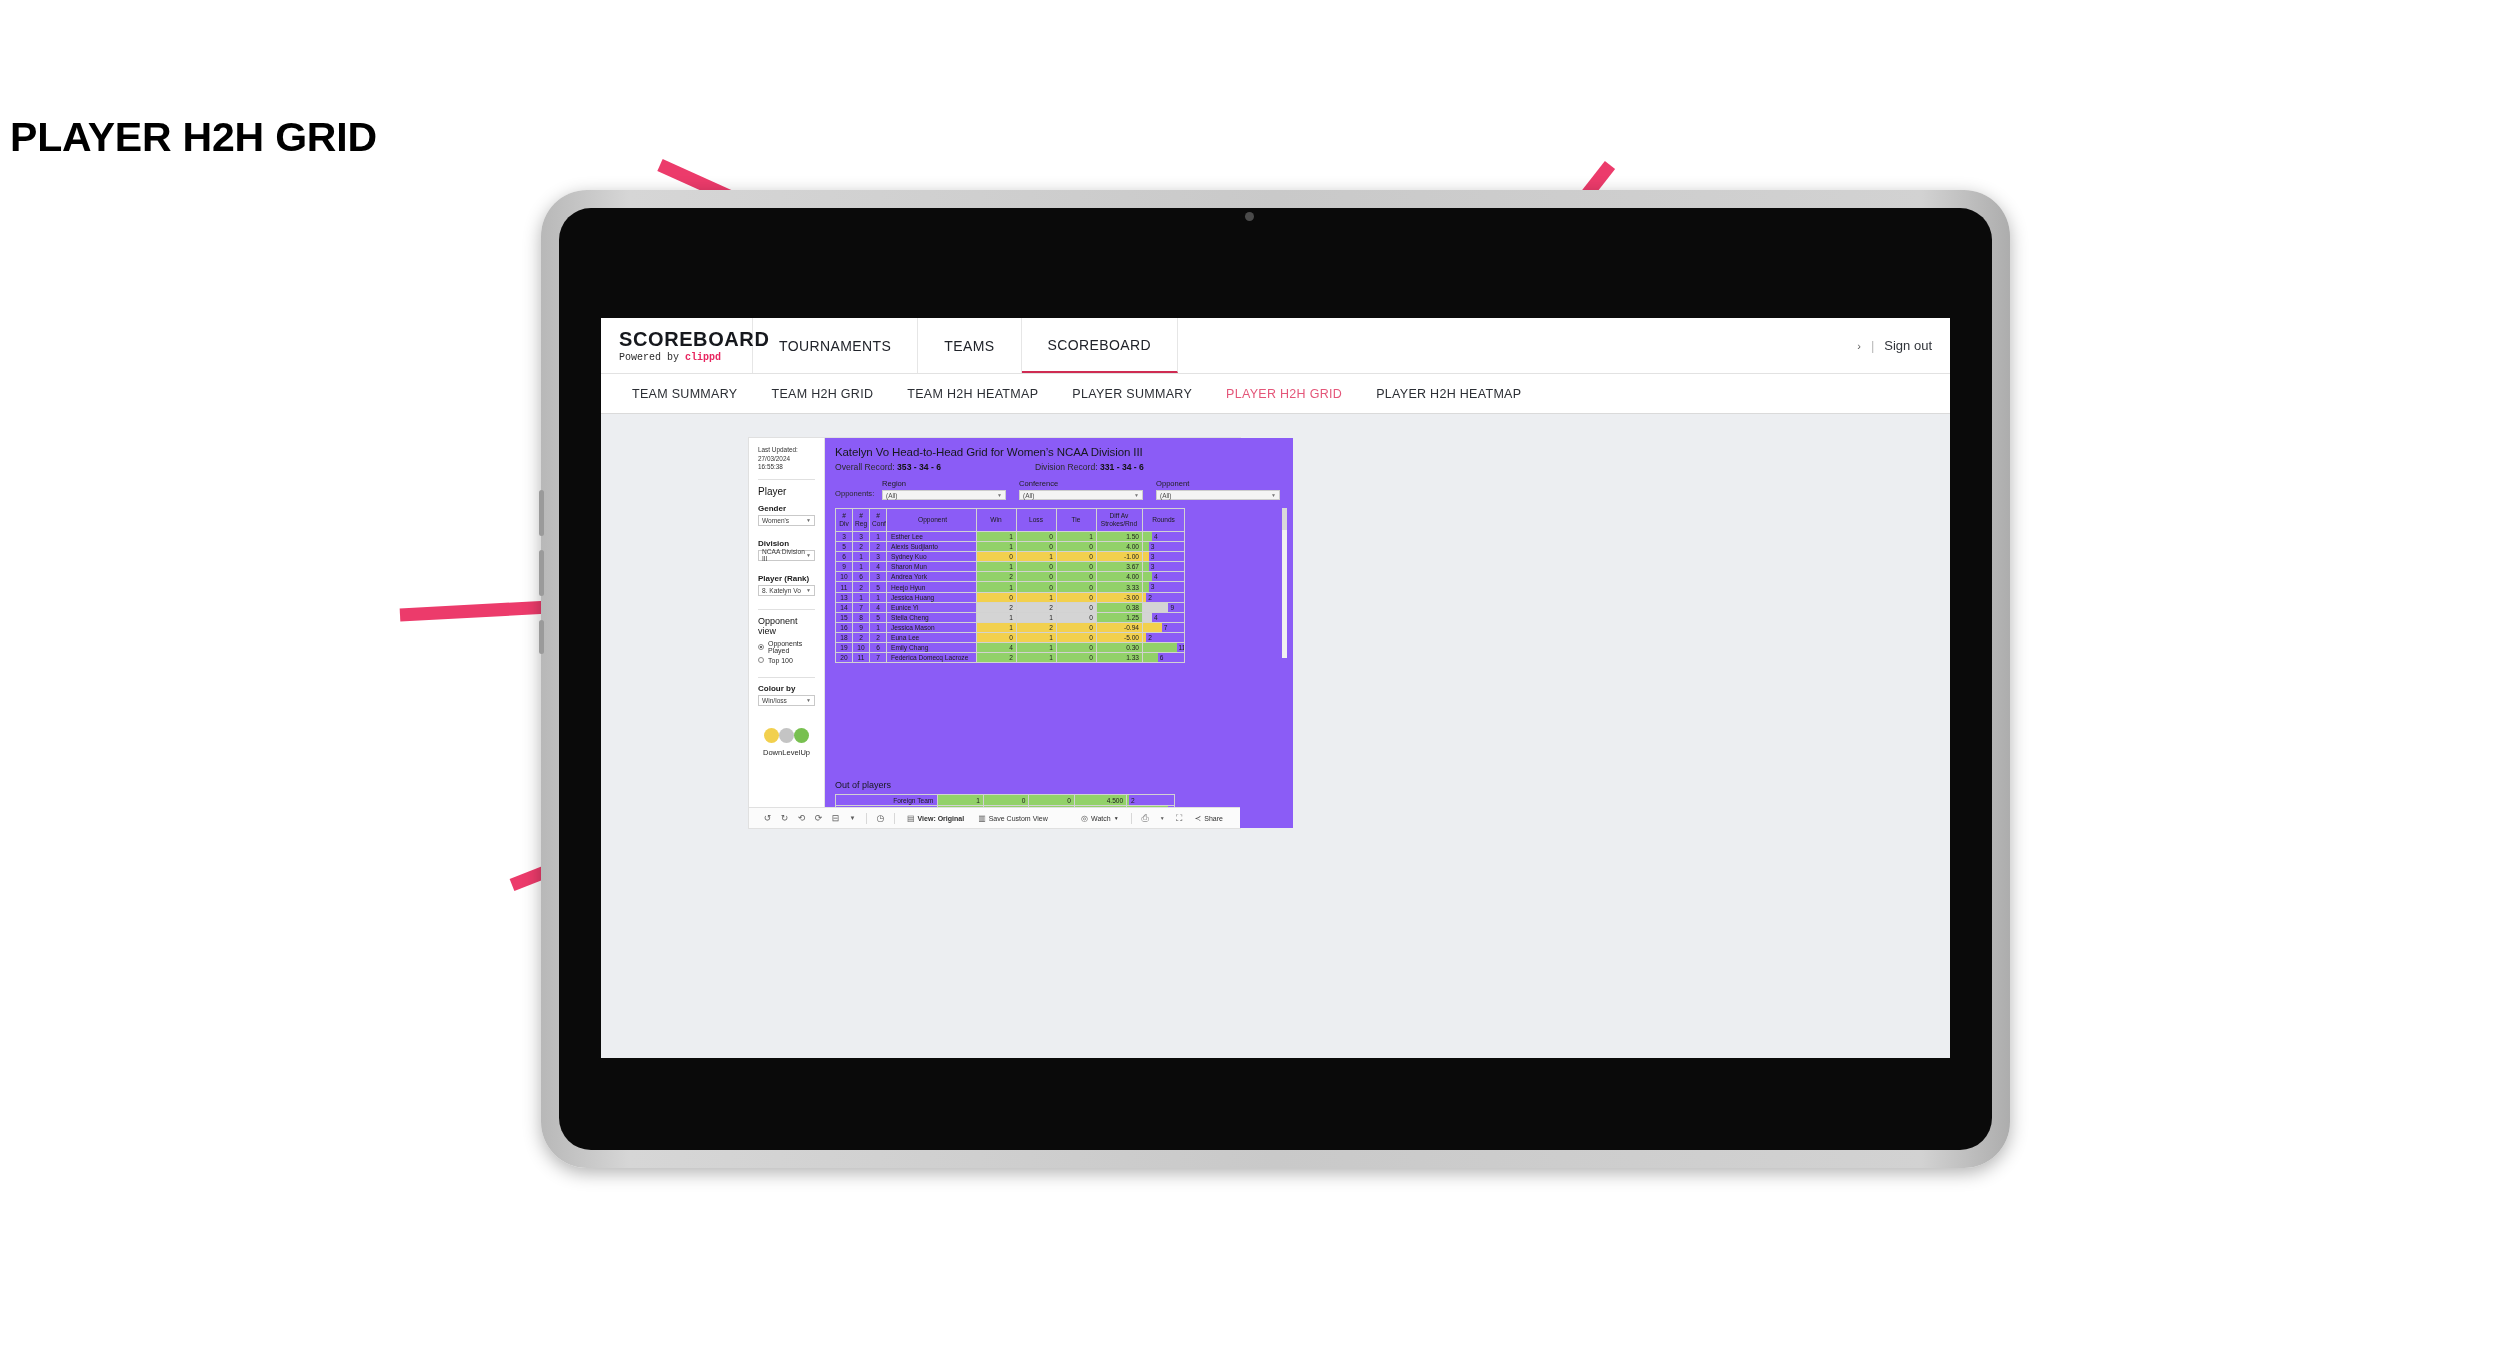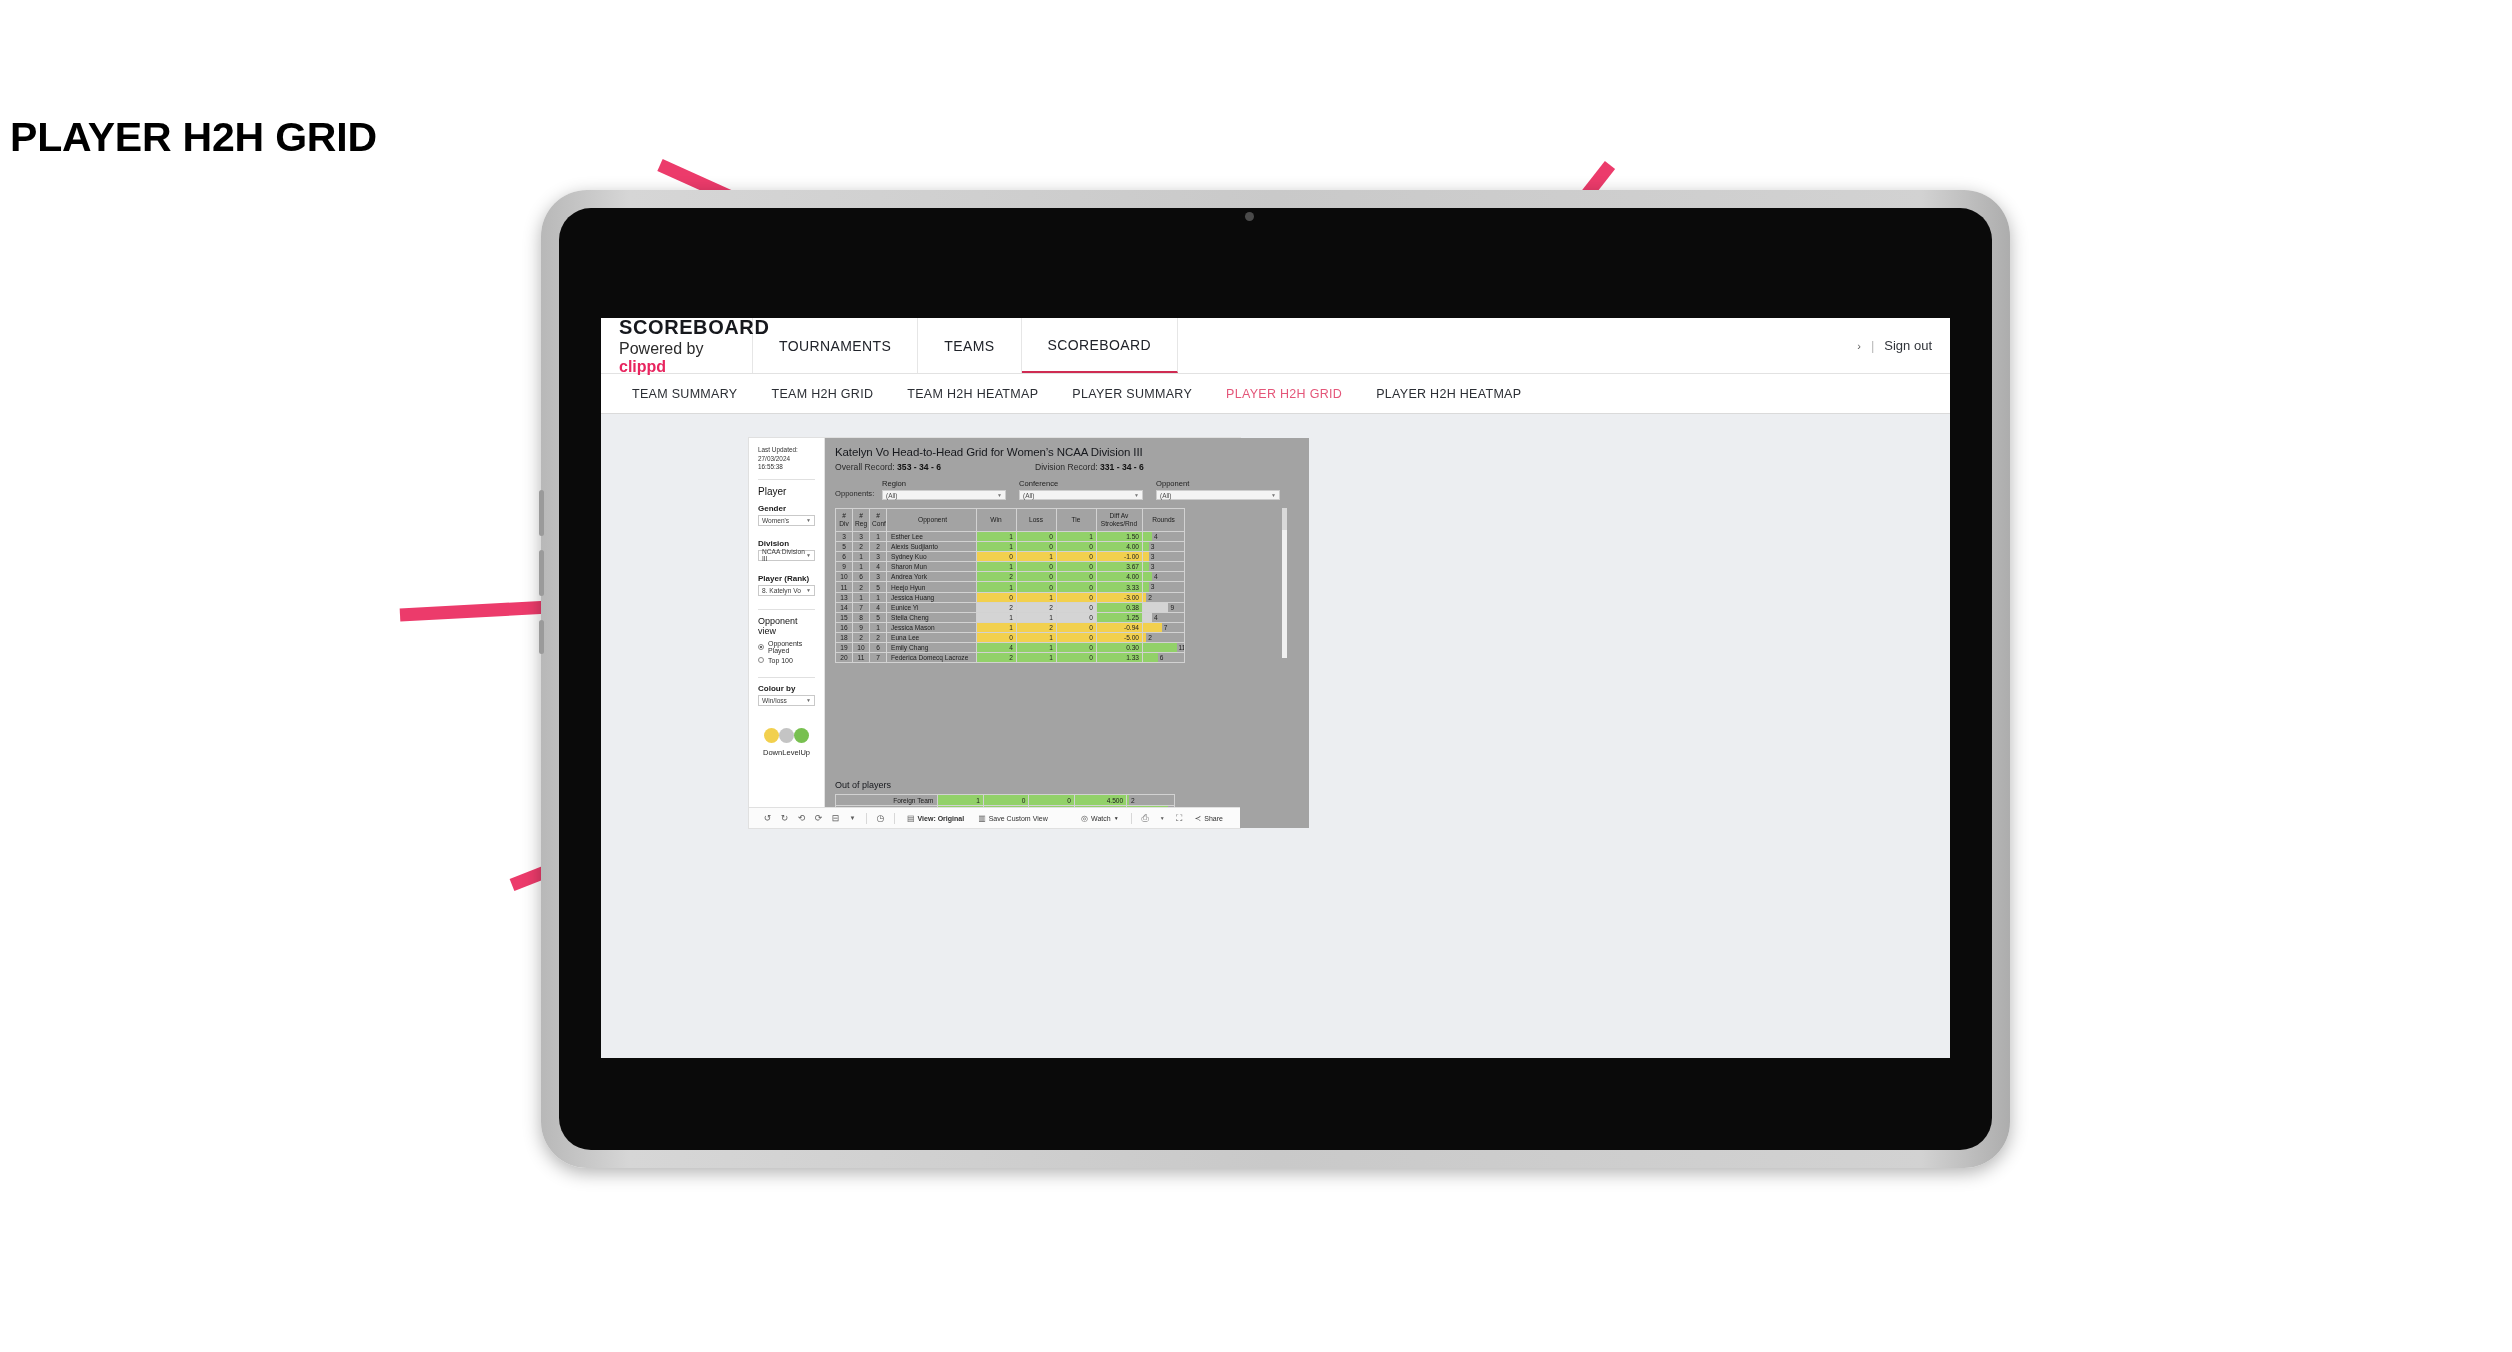--- a/index.html
+++ b/index.html
@@ -62,21 +62,21 @@
     border-bottom:1px solid #e2e2e2; position:relative;
   }
   .logo-cell {
     width: 152px; display:flex; flex-direction:column; justify-content:center;
     padding-left:18px; border-right:1px solid #e6e6e6;
   }
   .logo-main {
     font-size: 20px; font-weight:bold; letter-spacing:0.6px; color:#16181d;
     font-family:"Liberation Sans", sans-serif;
   }
-  .logo-sub { font-size:16px; color:#2b2b2b; margin-top:1px; }
+  .logo-sub { font-size:10px; color:#2b2b2b; margin-top:1px;font-family:Liberation Mono, monospace; }
   .logo-sub .pink { color:#e8255f; font-weight:bold; }
   .topnav-item {
     display:flex; align-items:center; padding: 0 26px;
     font-size: 14px; color:#20232a; letter-spacing:.4px;
     border-right:1px solid #e6e6e6;
     text-align:center;
   }
   .topnav-item.active { border-bottom:2px solid #cf2b52; }
   .topnav-right {
     margin-left:auto; display:flex; align-items:center; gap:10px;
@@ -134,21 +134,21 @@
     border-radius:50%; background:#333;
   }
   .radio-lbl { font-size:7px; color:#2b2b2b; }
   .legend-dots { display:flex; justify-content:space-between; padding: 0 6px; margin-top:22px;}
   .dot { width:15px; height:15px; border-radius:50%; }
   .legend-lbls { display:flex; justify-content:space-between; padding:0 5px; margin-top:5px;}
   .legend-lbls span { font-size:7.5px; color:#1f1f1f; }
 
   
   #main {
-    flex:1; background:#a3a3a3; padding: 8px 16px 0 10px; position:relative;
+    flex:1; background:#8b5cf6; padding: 8px 0 0 10px; position:relative;
     display:flex; flex-direction:column;
   }
   .viz-title { font-size:11.5px; color:#16181d; letter-spacing:-0.1px; }
   .rec-row { display:flex; margin-top:4px; font-size:8.6px; color:#2a2a2a; }
   .rec-row .r1 { width: 200px; }
   .rec-row b { color:#121212; }
   .filt-row { display:flex; align-items:flex-end; margin-top:7px; gap:0; }
   .filt-lbl { font-size:7.6px; color:#2a2a2a; padding-bottom:2px; width:47px; }
   .filt-g { width:124px; margin-right:13px; }
   .filt-g .cap { font-size:7.6px; color:#1d1d1d; margin-bottom:2px; }

